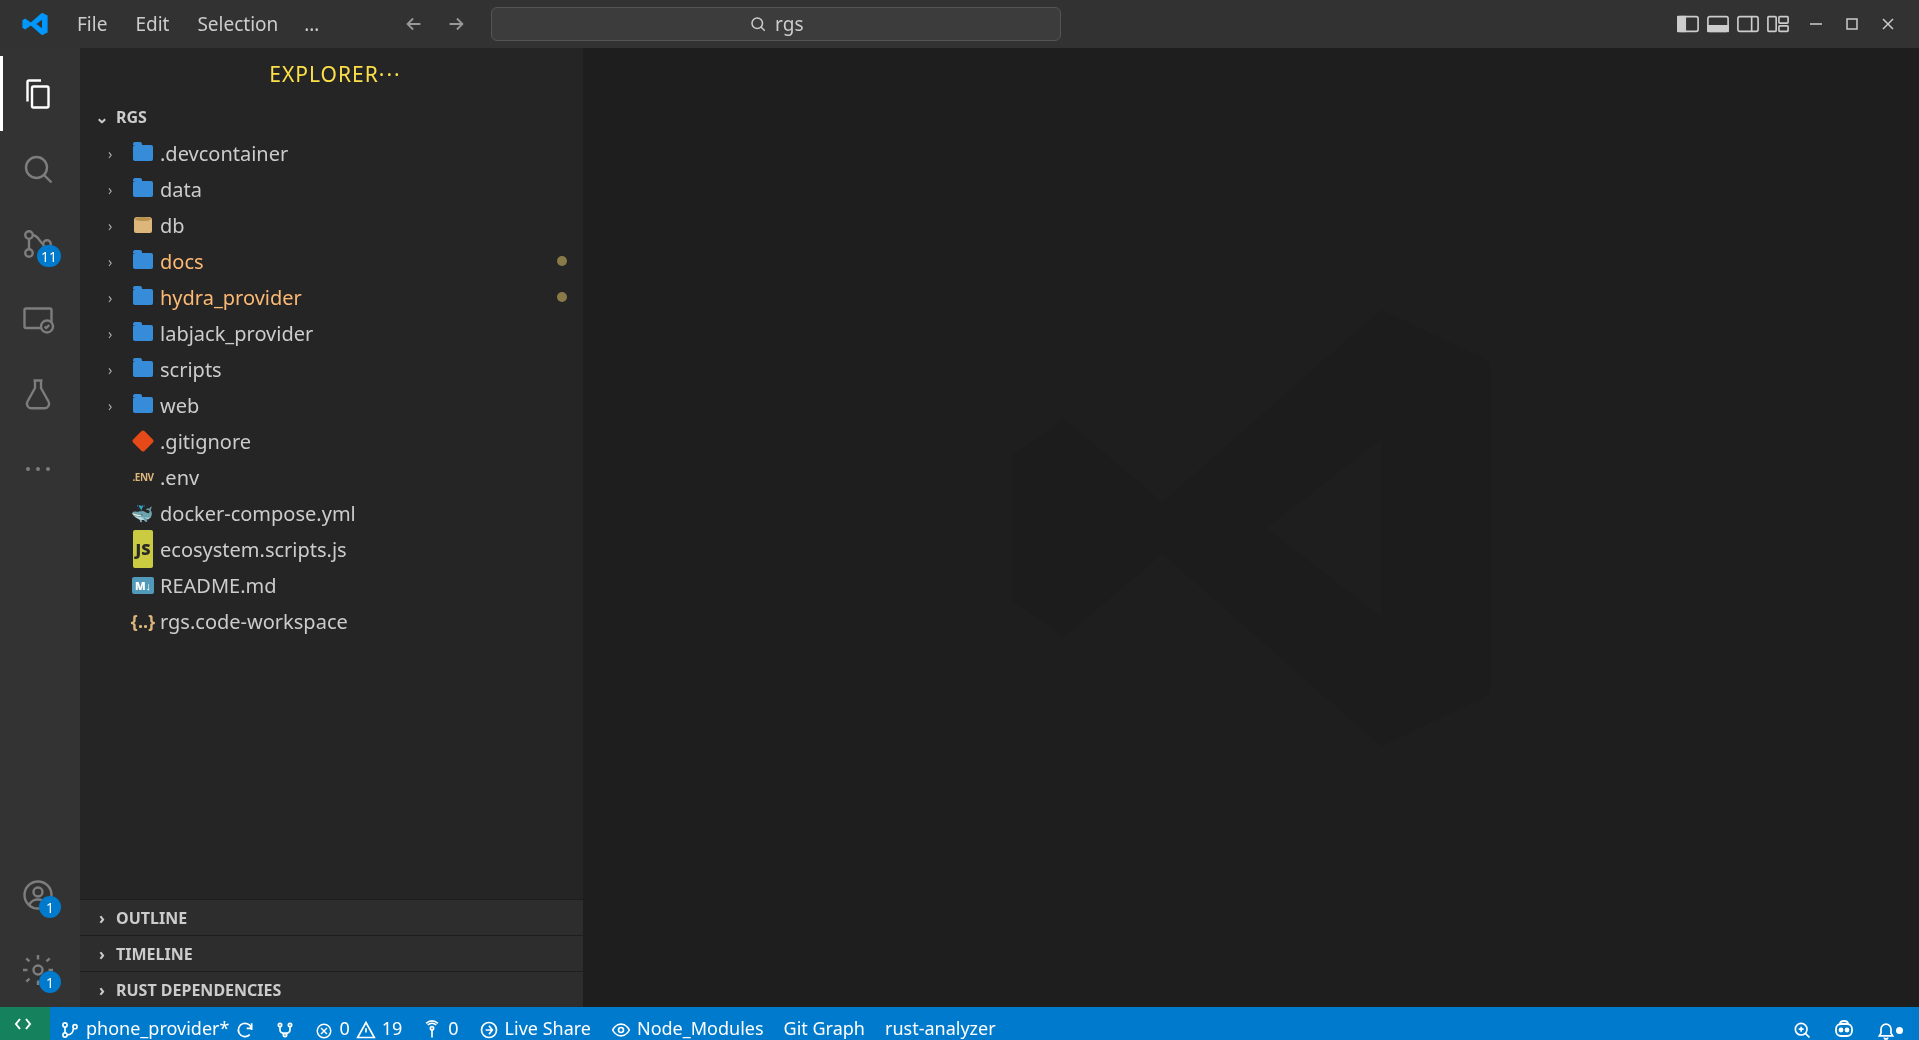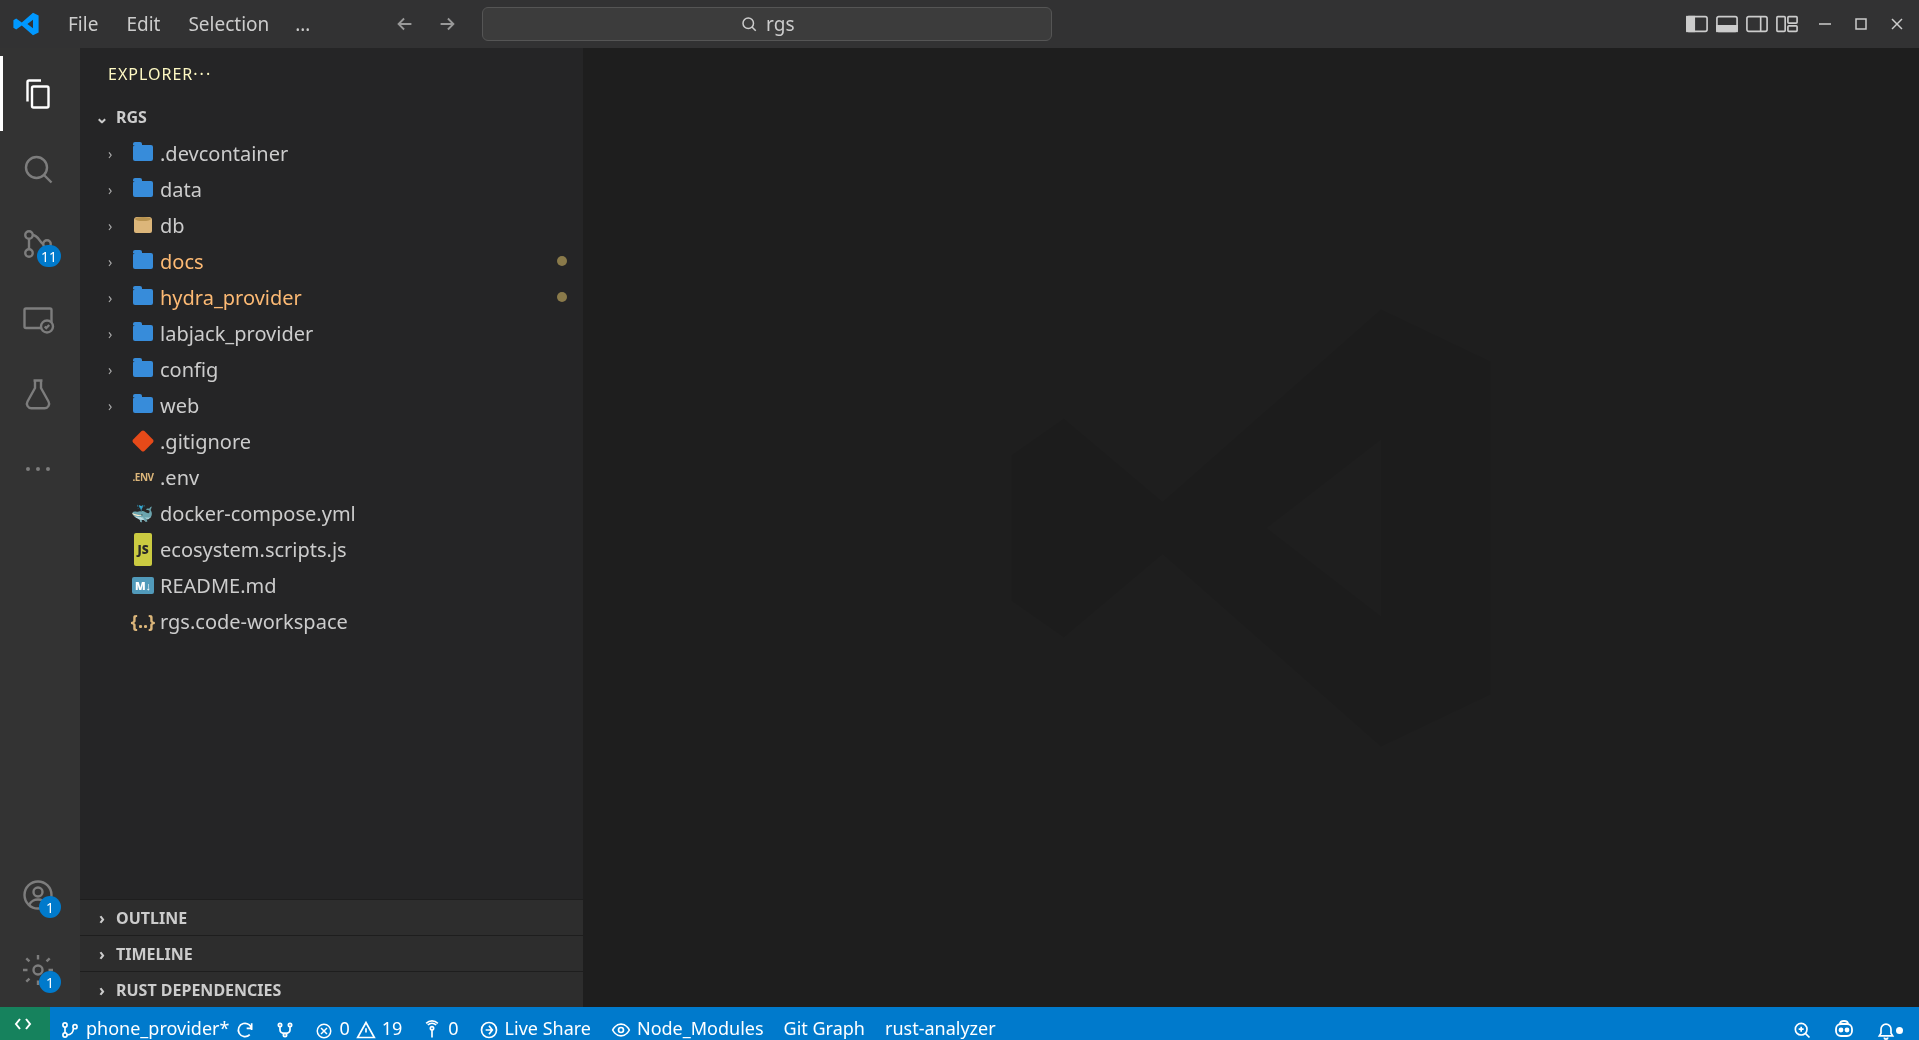--- a/index.html
+++ b/index.html
@@ -1,19 +1,19 @@
 <!DOCTYPE html>
 <html><head>
 <meta charset="utf-8">
 <style>
 * { margin: 0; padding: 0; box-sizing: border-box; font-family: "Segoe UI", system-ui, sans-serif; }
 html, body { width: 1919px; height: 1040px; background: #1e1e1e; color: #ccc; overflow: hidden; }
 
 
-.titlebar { height: 48px; background: #323233; display: flex; align-items: center; padding: 0 8px; }
+.titlebar { height: 48px; background: #323233; display: flex; align-items: center; padding: 0 17px; }
 .titlebar .logo { width: 36px; height: 36px; display: flex; align-items: center; justify-content: center; margin-right: 10px; }
 .titlebar .menu { display: flex; gap: 0; }
 .titlebar .menu-item { padding: 6px 14px; color: #ccc; font-size: 19px; border-radius: 4px; cursor: pointer; }
 .titlebar .ellipsis { padding: 6px 12px; color: #ccc; font-size: 19px; }
 .titlebar .nav { display: flex; gap: 12px; margin-left: 68px; margin-right: 12px; }
 .titlebar .nav-btn { color: #999; font-size: 20px; padding: 4px; }
 .titlebar .search { flex: 0 0 570px; margin-left: 8px; height: 34px; background: #3c3c3c; border: 1px solid #555; border-radius: 6px; display: flex; align-items: center; justify-content: center; color: #ccc; font-size: 19px; gap: 8px; }
 .titlebar .spacer { flex: 1; }
 .titlebar .win-controls { display: flex; gap: 8px; align-items: center; }
 .titlebar .wc { width: 28px; height: 28px; display: flex; align-items: center; justify-content: center; color: #ccc; }
@@ -23,39 +23,39 @@
 
 .app { display: flex; height: calc(100% - 48px - 33px); }
 .activitybar { width: 80px; background: #333333; display: flex; flex-direction: column; align-items: flex-start; padding-top: 8px; }
 .activitybar .act { width: 75px; height: 75px; display: flex; align-items: center; justify-content: center; color: #7d7d7d; position: relative; cursor: pointer; }
 .activitybar .act.active { color: #fff; }
 .activitybar .act.active::before { content: ""; position: absolute; left: 0; top: 0; bottom: 0; width: 3px; background: #fff; }
 .activitybar .badge { position: absolute; bottom: 14px; right: 14px; background: #007acc; color: #fff; font-size: 14px; min-width: 22px; height: 22px; border-radius: 11px; display: flex; align-items: center; justify-content: center; padding: 0 4px; }
 .activitybar .bottom { margin-top: auto; }
 
 .sidebar { width: 503px; background: #252526; display: flex; flex-direction: column; }
-.sidebar-header { height: 52px; display: flex; align-items: center; justify-content: flex-start; padding: 0 20px 0 28px; color: #fef9c3; font-size: 16px; letter-spacing: 1px; }
+.sidebar-header { height: 52px; display: flex; align-items: center; justify-content: center; padding: 0 20px 0 28px; color: #fde047; font-size: 21px; letter-spacing: 1px; }
 .section-header { height: 33px; display: flex; align-items: center; padding: 0 8px 0 12px; font-size: 16px; font-weight: 700; color: #ccc; cursor: pointer; }
 .section-header .chev { width: 20px; text-align: center; color: #ccc; margin-right: 4px; }
 .section-header.sub { background: #2d2d2d; border-top: 1px solid #1e1e1e; height: 36px; }
 .tree { flex: 1; overflow: auto; padding-top: 2px; }
 .tree-row { height: 36px; display: flex; align-items: center; padding-left: 28px; padding-right: 16px; font-size: 20px; color: #ccc; cursor: pointer; position: relative; }
 .tree-row .chev { width: 22px; color: #aaa; font-size: 14px; }
 .tree-row .icon { width: 26px; display: flex; align-items: center; justify-content: center; margin-right: 4px; }
 .tree-row.modified .label { color: #fdba74; }
 .tree-row .dot { width: 10px; height: 10px; border-radius: 50%; background: #8a7a4a; margin-left: auto; }
 .tree-row.file { padding-left: 50px; }
 .folder-icon { width: 20px; height: 16px; background: #378cda; border-radius: 2px; position: relative; }
 .folder-icon::before { content: ""; position: absolute; top: -3px; left: 0; width: 9px; height: 3px; background: #378cda; border-radius: 2px 2px 0 0; }
 .db-icon { width: 18px; height: 16px; background: #dcb67a; border-radius: 3px 3px 2px 2px; position: relative; }
 .db-icon::after { content: ""; position: absolute; top: 0; left: 1px; right: 1px; height: 4px; border-radius: 50%; background: #b89350; }
 .env-icon { font-size: 10px; font-weight: 700; color: #dcb67a; letter-spacing: -0.5px; }
 .git-icon { transform: rotate(45deg); width: 16px; height: 16px; background: #e64a19; border-radius: 2px; display: flex; align-items: center; justify-content: center; }
 .docker-icon { color: #0db7ed; font-size: 18px; }
-.js-icon { background: #cbcb41; color: #292929; font-weight: 900; font-size: 12px; padding: 8px 3px; border-radius: 2px; }
+.js-icon { background: #cbcb41; color: #292929; font-weight: 900; font-size: 16px; padding: 8px 3px; border-radius: 2px; }
 .md-icon { background: #519aba; color: #fff; font-weight: 900; font-size: 11px; padding: 1px 3px; border-radius: 2px; }
 .json-icon { color: #dcb67a; font-size: 18px; font-weight: 700; }
 
 .editor { flex: 1; background: #1e1e1e; display: flex; align-items: center; justify-content: center; }
 .watermark { opacity: 0.06; }
 
 
 .statusbar { height: 33px; background: #007acc; display: flex; align-items: center; color: #fff; font-size: 18px; }
 .statusbar .remote { width: 50px; height: 100%; background: #16825d; display: flex; align-items: center; justify-content: center; }
 .statusbar .item { padding: 0 10px; height: 100%; display: flex; align-items: flex-end; gap: 6px; cursor: pointer; }
@@ -258,21 +258,21 @@
           <span class="icon">
             <span class="folder-icon"></span>
           </span>
           <span class="label">labjack_provider</span>
         </div>
       <div class="tree-row">
           <span class="chev">›</span>
           <span class="icon">
             <span class="folder-icon"></span>
           </span>
-          <span class="label">config</span>
+          <span class="label">scripts</span>
         </div>
       <div class="tree-row">
           <span class="chev">›</span>
           <span class="icon">
             <span class="folder-icon"></span>
           </span>
           <span class="label">web</span>
         </div>
       <div class="tree-row file">
           <span class="icon">

